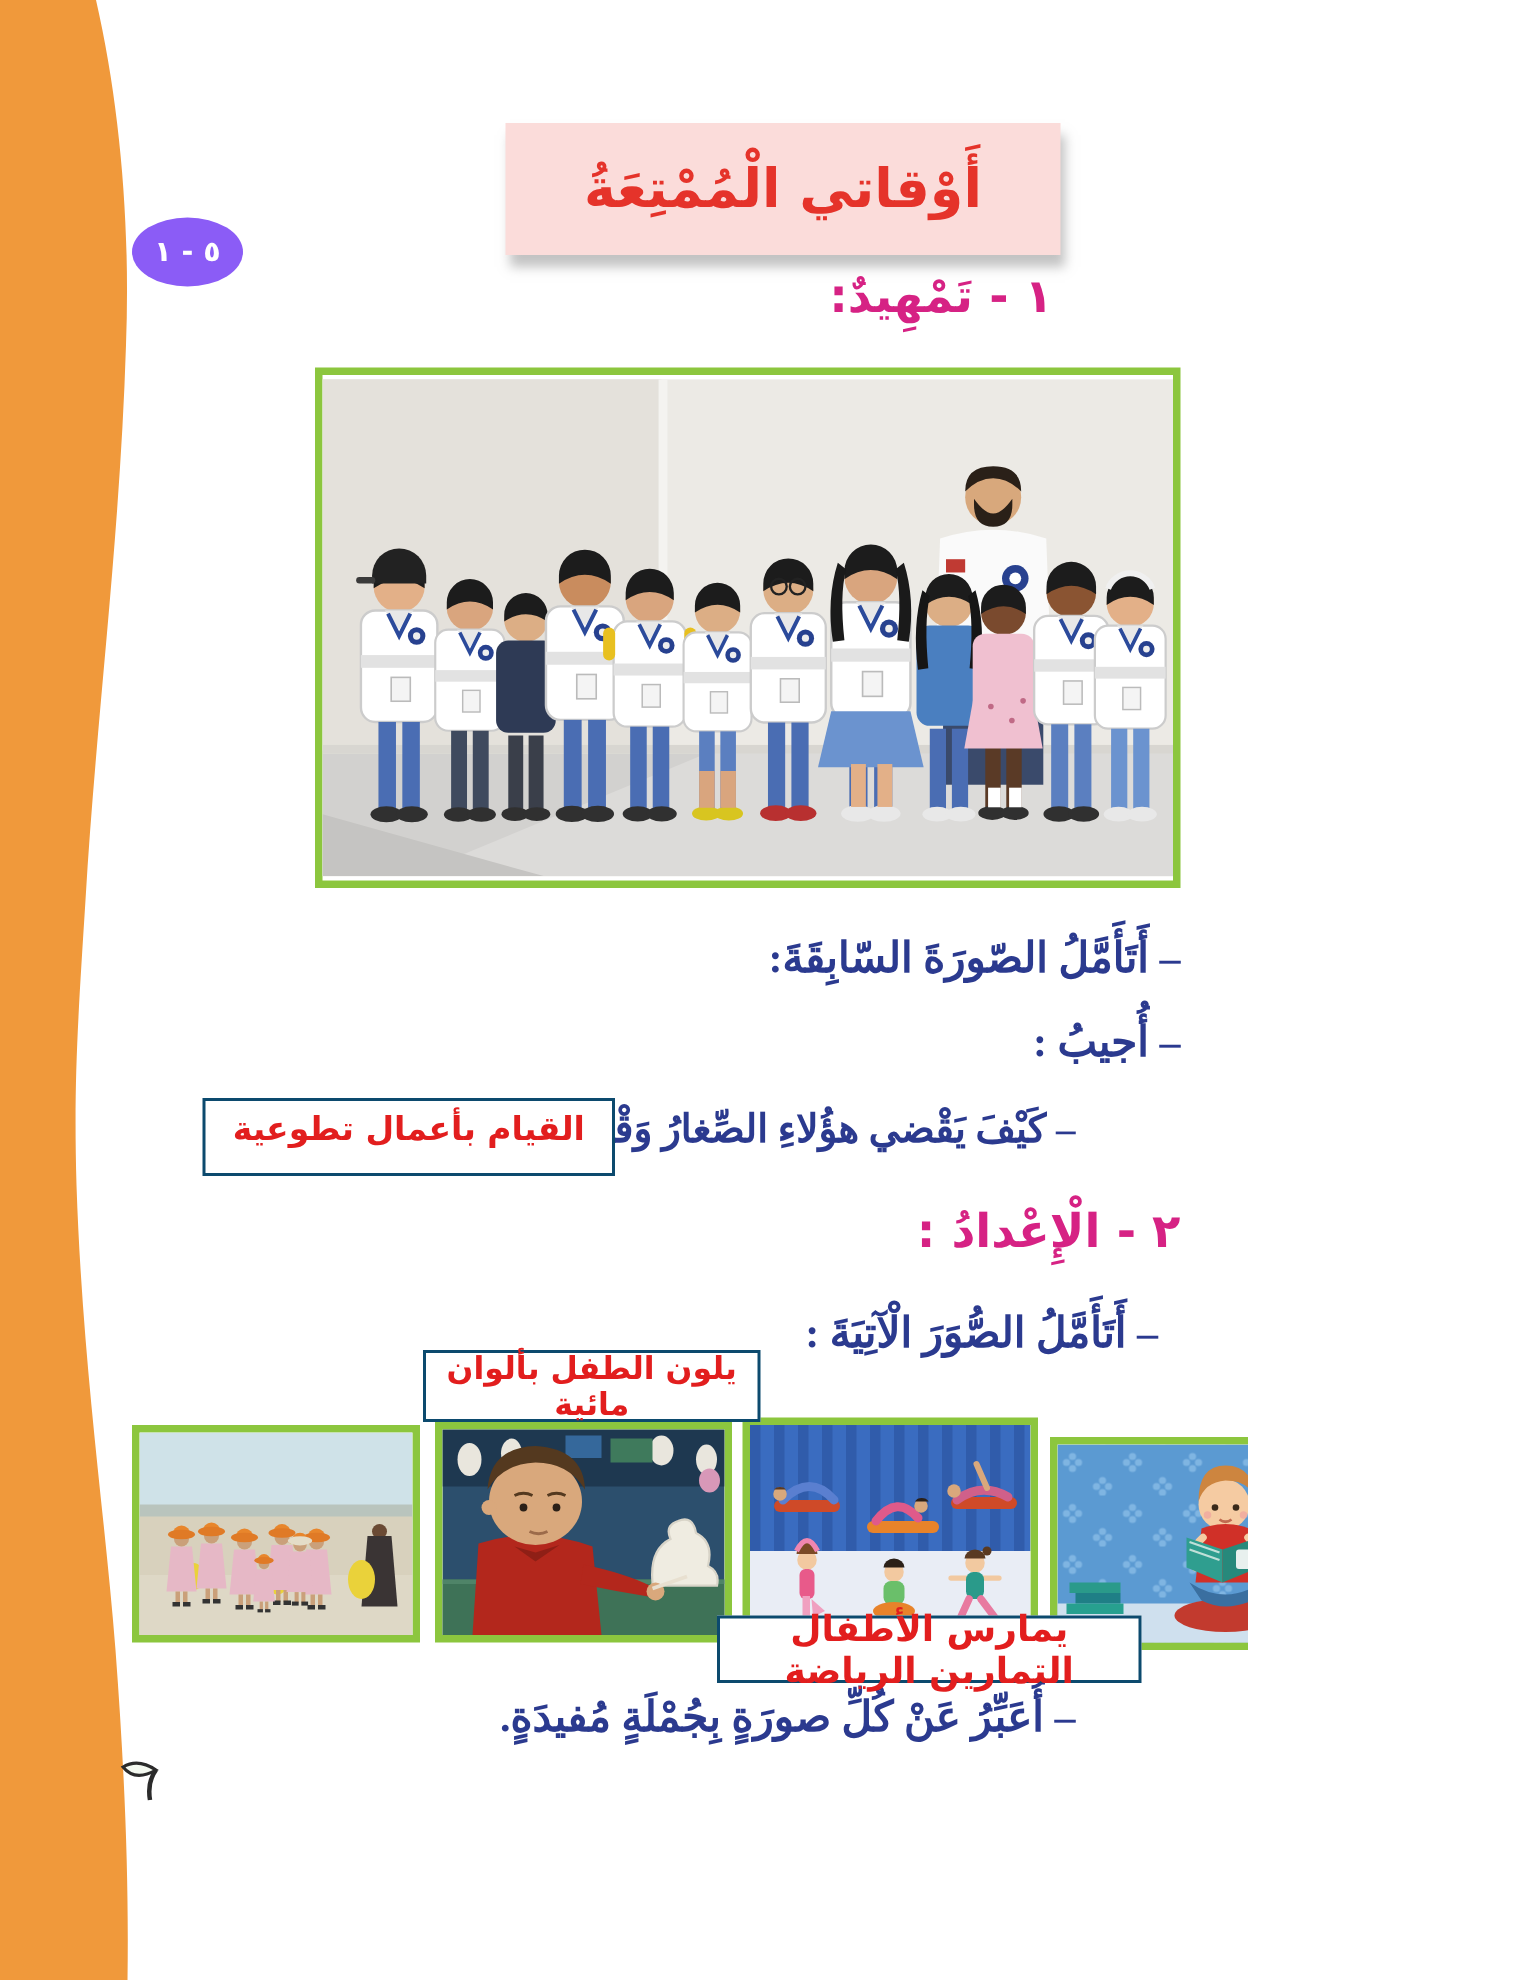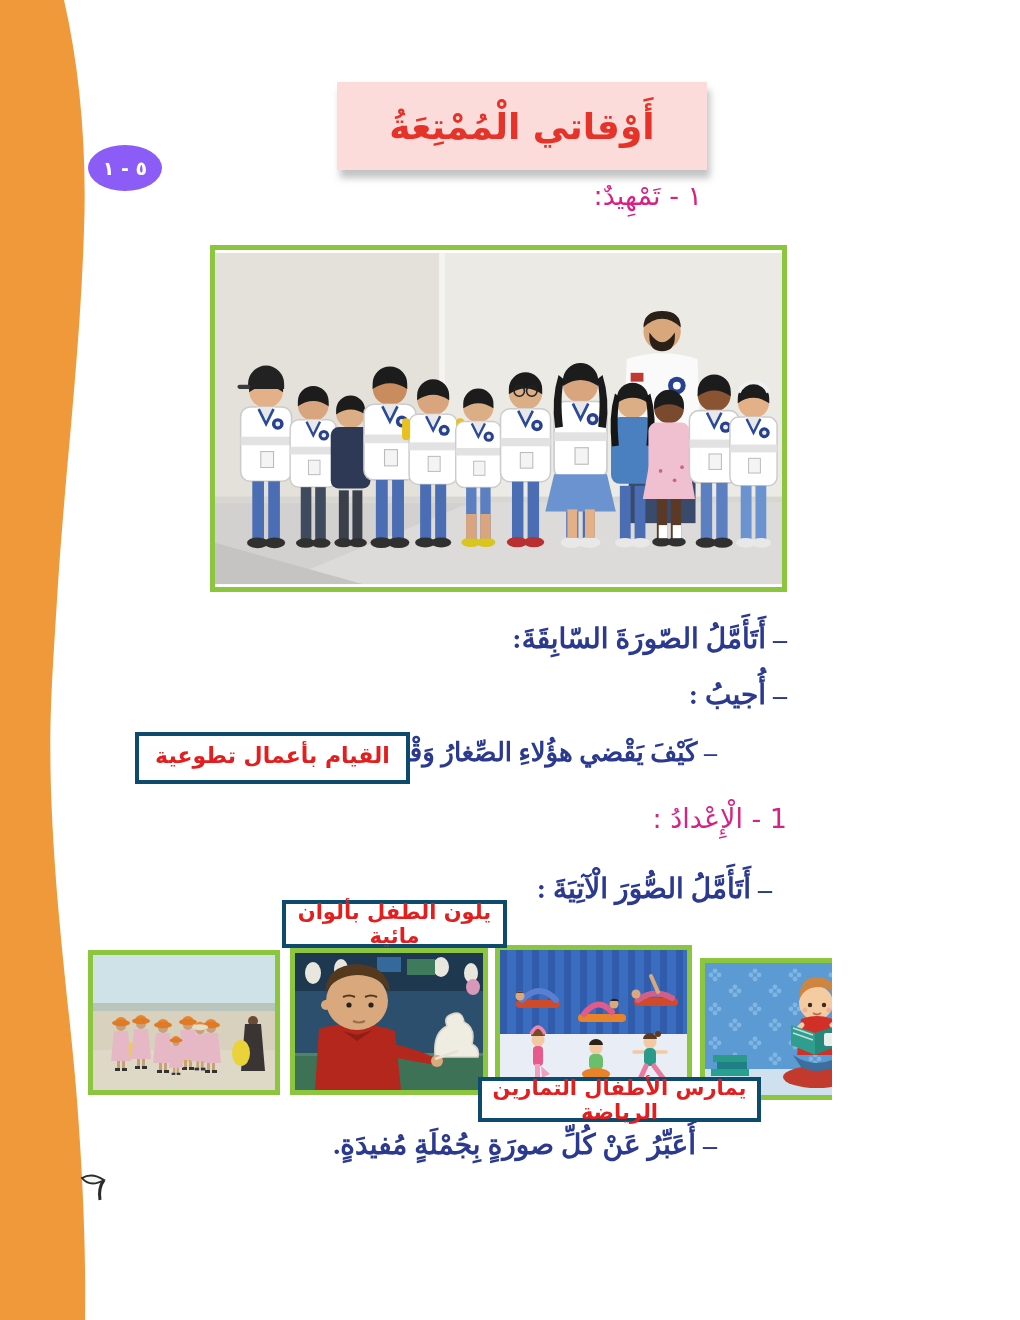--- a/index.html
+++ b/index.html
@@ -18,29 +18,29 @@
     letter-spacing:1px;
   }
   
   .title-box{
     left:337px;top:82px;width:370px;height:88px;background:#fbdcda;
     display:flex;align-items:center;justify-content:center;
     box-shadow:3px 8px 7px rgba(135,135,135,.5);
   }
   .title-box span{color:#e5332a;font-weight:bold;font-size:36px;white-space:nowrap;direction:rtl;}
   
-  .h-magenta{color:#d62284;font-weight:normal;font-size:27px;direction:rtl;white-space:nowrap;}
+  .h-magenta{color:#d62284;font-weight:bold;font-size:31px;direction:rtl;white-space:nowrap;}
   .line-navy{color:#2b3a8f;font-weight:bold;font-size:28px;direction:rtl;white-space:nowrap;font-family:Liberation Serif, serif;}
   .line-navy.small{font-size:26px;}
   
   .greenframe{border:5px solid #8cc63e;background:#fff;box-sizing:border-box;}
   .greenframe svg{display:block;width:100%;height:100%;}
   
   .labelbox{
-    background:#ffffff;border:4px solid #0c4a6e;color:#e21e1e;font-weight:bold;
+    background:#ffffff;border:2px solid #0c4a6e;color:#e21e1e;font-weight:bold;
     display:flex;justify-content:center;align-items:center;text-align:center;
     direction:rtl;z-index:5;box-sizing:border-box;
   }
   .labelbox.topalign{align-items:flex-start;padding-top:7px;}
   
   .page-circle{
     left:55px;top:1197px;width:82px;height:82px;border-radius:50%;
     background:radial-gradient(circle at 35% 30%,#7ecb5c,#5db440 70%);
     border:3.5px solid #383838;box-sizing:border-box;
     display:flex;align-items:center;justify-content:center;
@@ -175,21 +175,21 @@
   </div>
 
   <div class="abs line-navy" style="right:45px;top:622px;">– أَتَأَمَّلُ الصّورَةَ السّابِقَةَ:</div>
   <div class="abs line-navy" style="right:45px;top:678px;">– أُجيبُ :</div>
   <div class="abs line-navy small" style="right:115px;top:737px;">– كَيْفَ يَقْضي هؤُلاءِ الصِّغارُ وَقْتَ فَراغِهِم؟</div>
 
   <div class="abs labelbox topalign" style="left:135px;top:732px;width:275px;height:52px;font-size:22px;">
     <span>القيام بأعمال تطوعية</span>
   </div>
 
-  <div class="abs h-magenta" style="right:45px;top:803px;">1 - الْإِعْدادُ :</div>
+  <div class="abs h-magenta" style="right:45px;top:803px;">٢ - الْإِعْدادُ :</div>
   <div class="abs line-navy" style="right:60px;top:872px;">– أَتَأَمَّلُ الصُّوَرَ الْآتِيَةَ :</div>
 
   <div class="abs labelbox" style="left:282px;top:900px;width:225px;height:48px;font-size:21px;">
     <span>يلون الطفل بألوان مائية</span>
   </div>
 
   <div class="abs greenframe" style="left:88px;top:950px;width:192px;height:145px;">
     <svg viewBox="0 0 182 135">
       <defs>
         <g id="pk">
@@ -362,21 +362,21 @@
       <path d="M88,92 Q112,108 136,92 L130,104 Q112,112 96,104 Z" fill="#3a6fa0"></path>
       <path d="M97,62 Q86,72 92,82" stroke="#f5cba2" stroke-width="5" fill="none" stroke-linecap="round"></path>
       <path d="M127,62 Q136,72 130,80" stroke="#f5cba2" stroke-width="5" fill="none" stroke-linecap="round"></path>
       <path d="M86,62 L110,70 L110,92 L86,82 Z" fill="#2f9e8f"></path>
       <path d="M134,62 L110,70 L110,92 L134,82 Z" fill="#27897b"></path>
       <path d="M88,65 L108,72 M88,70 L108,77" stroke="#bfe0d8" stroke-width="1.5"></path>
       <rect x="119" y="70" width="10" height="13" rx="2" fill="#e8f0ee"></rect>
     </svg>
   </div>
 
-  <div class="abs labelbox" style="left:478px;top:1077px;width:283px;height:45px;font-size:21px;">
+  <div class="abs labelbox" style="left:478px;top:1077px;width:283px;height:45px;font-size:24px;">
     <span>يمارس الأطفال التمارين الرياضة</span>
   </div>
 
   <div class="abs line-navy" style="right:115px;top:1128px;">– أُعَبِّرُ عَنْ كُلِّ صورَةٍ بِجُمْلَةٍ مُفيدَةٍ.</div>
 
   <svg class="abs" style="left:74px;top:1170px;width:50px;height:32px;z-index:4;" viewBox="0 0 50 32">
     <path d="M26,30 Q24,18 30,10" stroke="#2b2b2b" stroke-width="3" fill="none"></path>
     <path d="M30,10 Q18,2 8,8 Q16,18 30,10 Z" fill="#f4f9f0" stroke="#2b2b2b" stroke-width="2"></path>
   </svg>
 

